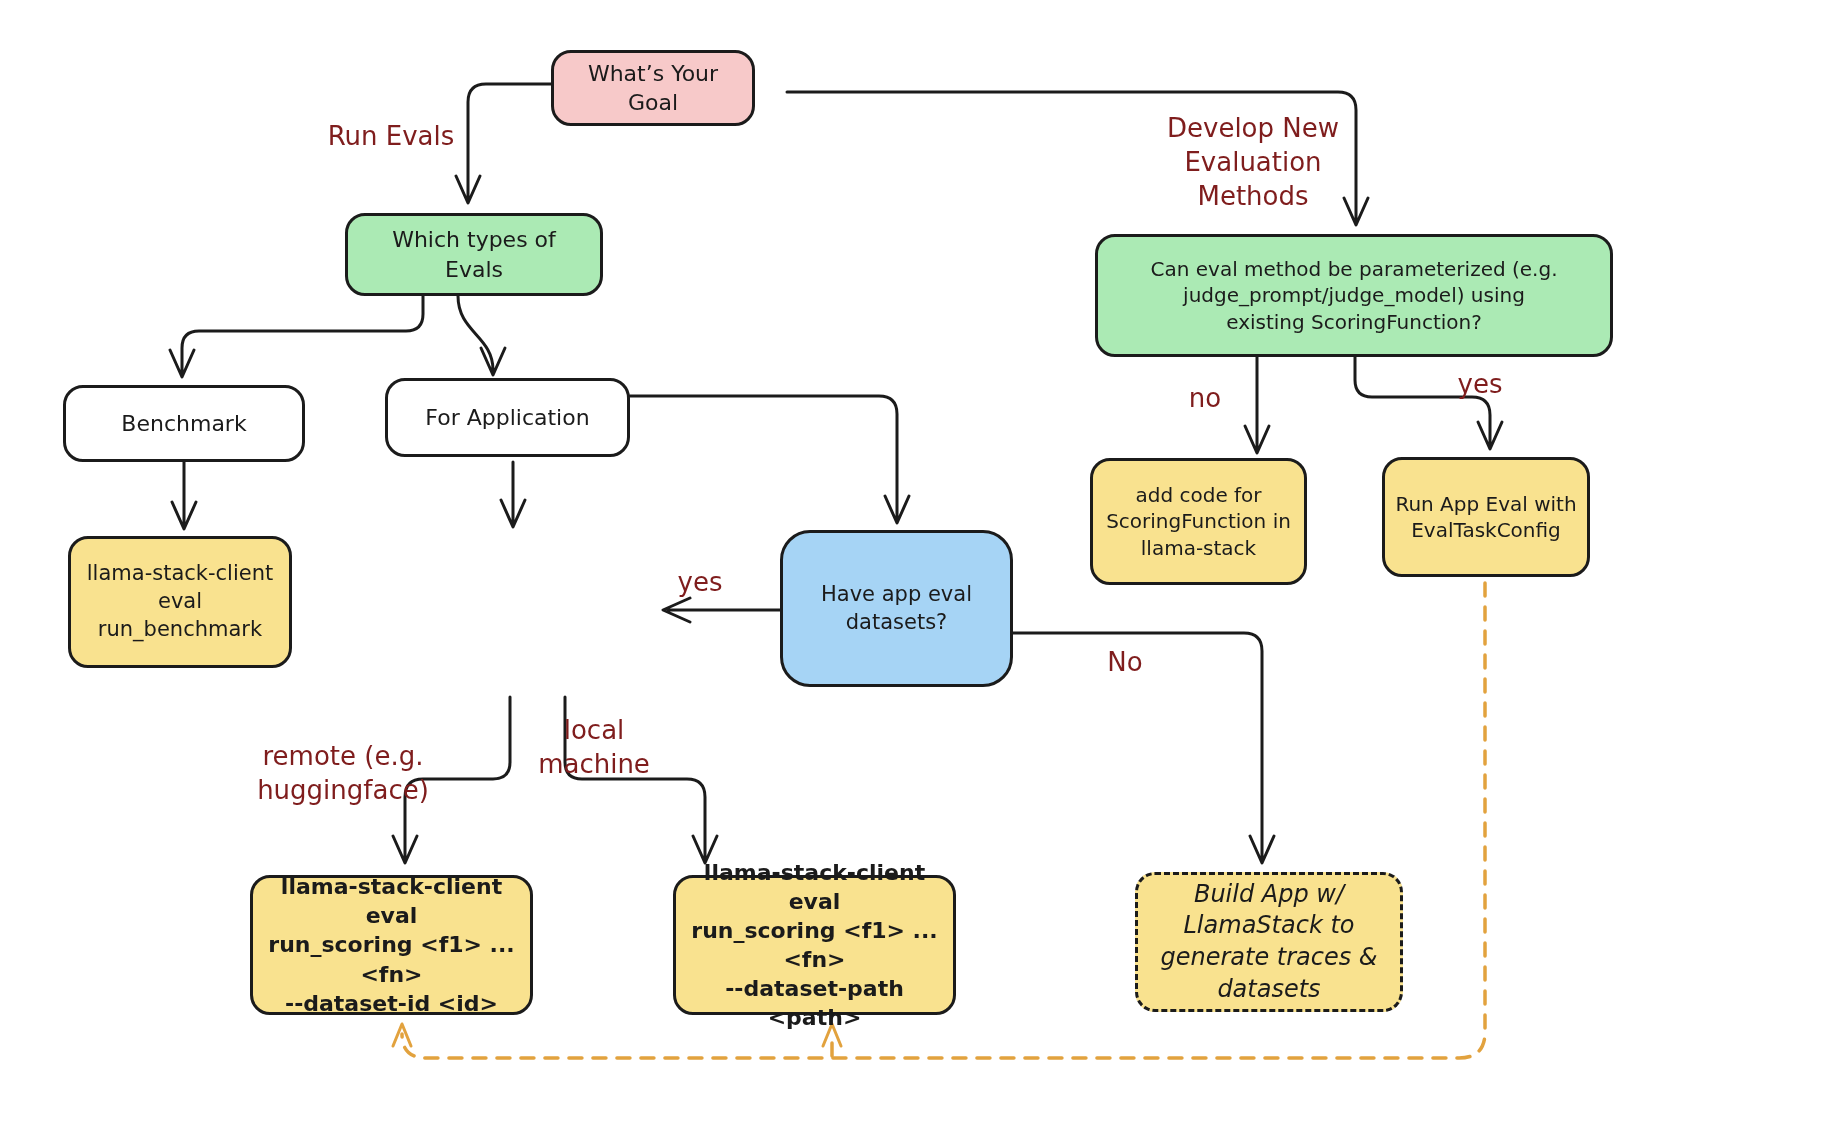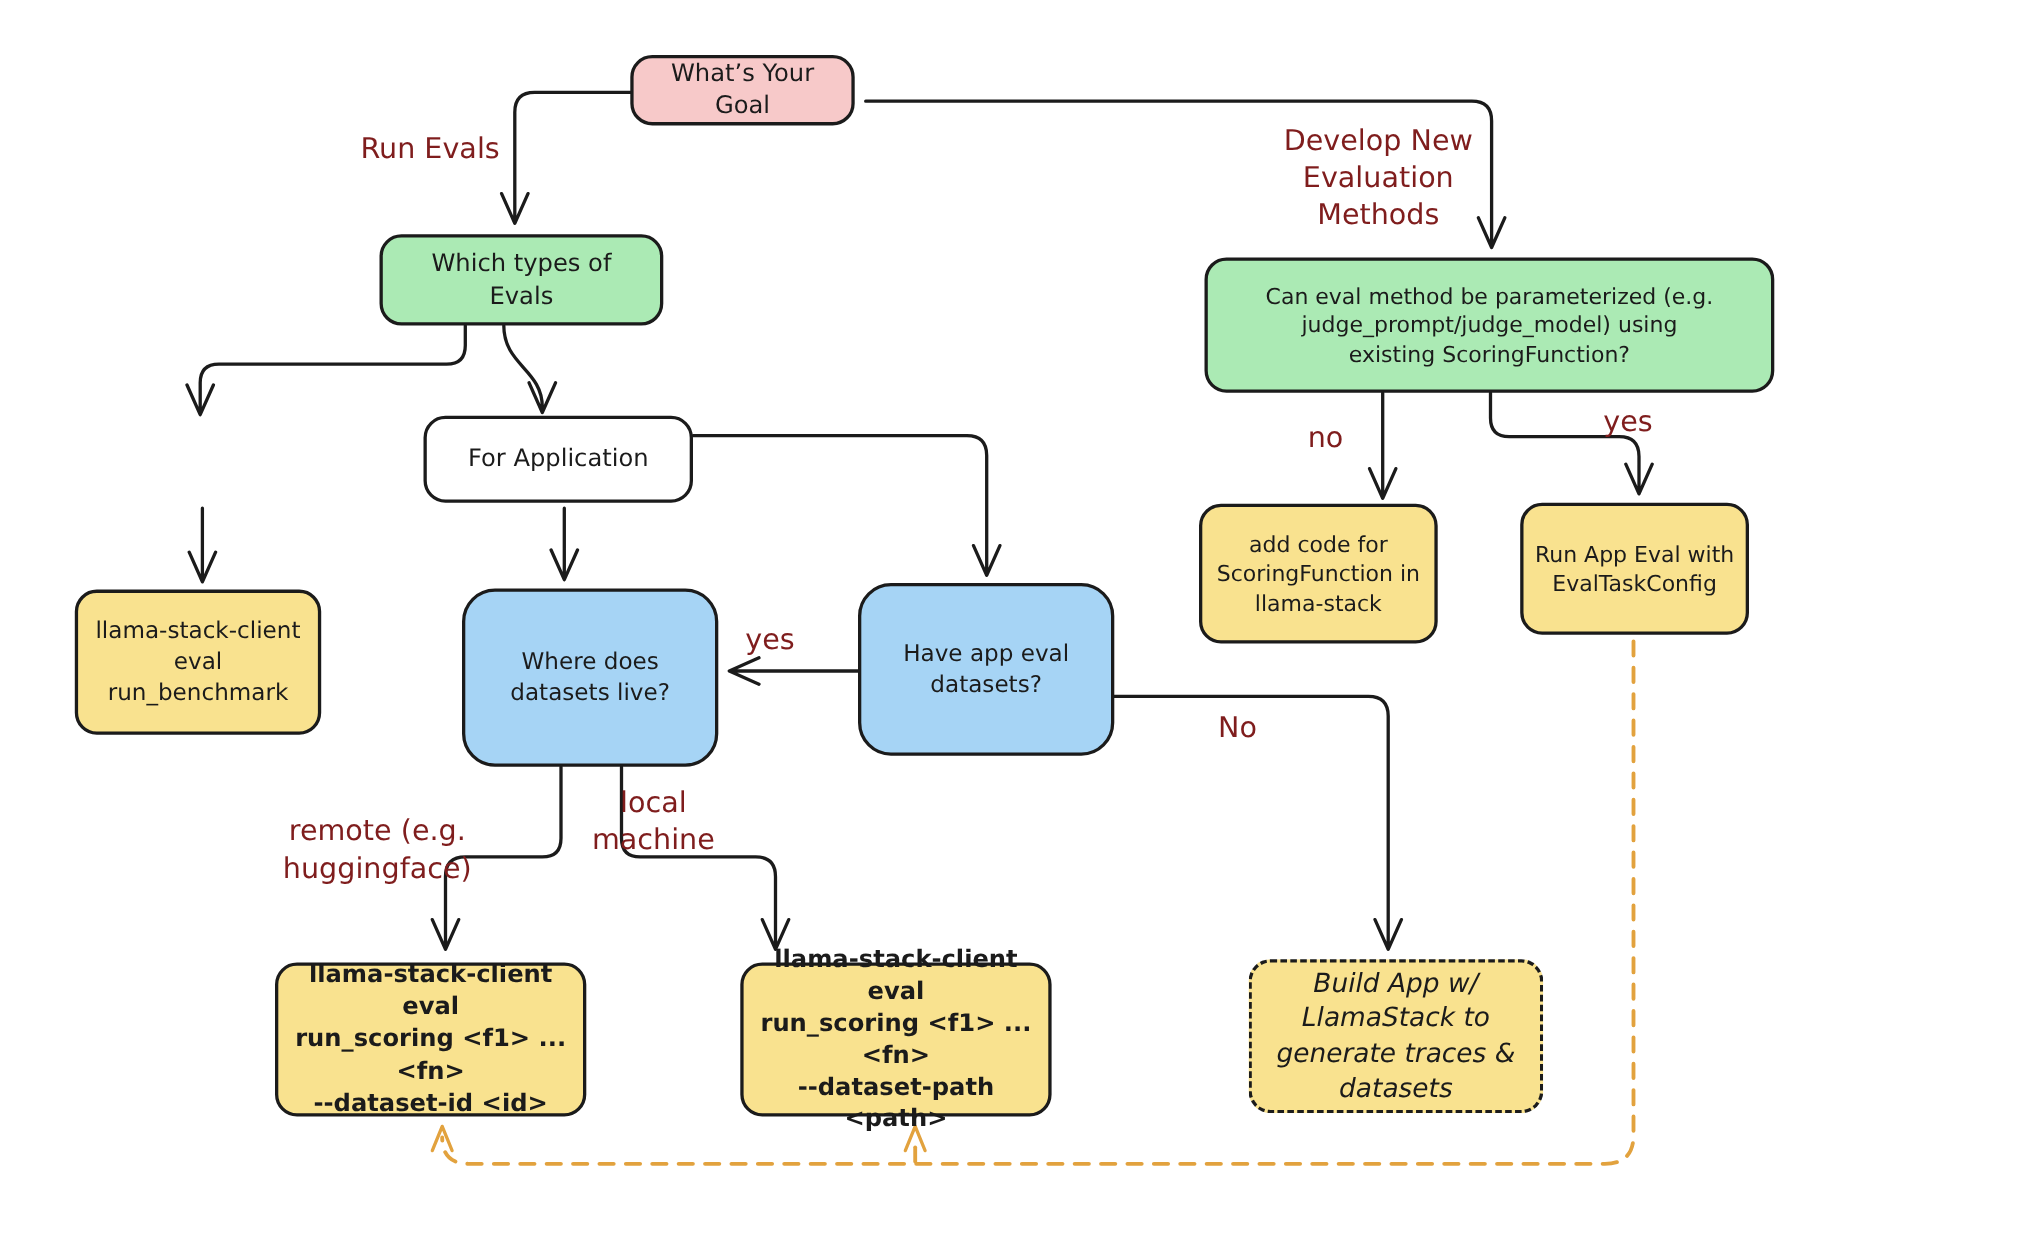--- a/index.html
+++ b/index.html
@@ -52,50 +52,49 @@
     <path class="wire" d="M 1355 357 V 380 Q 1355 397 1372 397 H 1472 Q 1490 397 1490 415 V 444 M 1478 422 L 1490 449 L 1502 422"></path>
     <path class="wire" d="M 510 697 V 762 Q 510 779 493 779 H 423 Q 405 779 405 797 V 858 M 393 836 L 405 863 L 417 836"></path>
     <path class="wire" d="M 565 697 V 762 Q 565 779 582 779 H 687 Q 705 779 705 797 V 858 M 693 836 L 705 863 L 717 836"></path>
 
     <path class="orange wire" d="M 1485 583 V 1032 Q 1485 1058 1459 1058 H 426 Q 402 1058 402 1034"></path>
     <path class="orange wire" d="M 832 1056 V 1036"></path>
     <path class="orange-arrow" d="M 393 1046 L 402 1024 L 411 1046"></path>
     <path class="orange-arrow" d="M 823 1046 L 832 1024 L 841 1046"></path>
   </svg>
 
-  <div class="node pink" style="left:573px;top:50px;width:204px;height:64px">
+  <div class="node pink" style="left:551px;top:50px;width:204px;height:76px">
     <span class="nl">What’s Your
 Goal</span>
   </div>
 
   <div class="node green" style="left:345px;top:213px;width:258px;height:83px">
     <span class="nl">Which types of
 Evals</span>
   </div>
 
   <div class="node green small" style="left:1095px;top:234px;width:518px;height:123px">
     <span class="nl">Can eval method be parameterized (e.g.
 judge_prompt/judge_model) using
 existing ScoringFunction?</span>
   </div>
 
+  <div class="node white" style="left:63px;top:385px;width:242px;height:77px">
+    <span class="nl">Benchmark</span>
+  </div>
 
   <div class="node white" style="left:385px;top:378px;width:245px;height:79px">
     <span class="nl">For Application</span>
   </div>
 
   <div class="node yellow" style="left:68px;top:536px;width:224px;height:132px">
     <span class="nl">llama-stack-client
 eval run_benchmark</span>
   </div>
 
-  <div class="node blue" style="left:420px;top:535px;width:233px;height:162px">
-    <span class="nl">Where does
-datasets live?</span>
-  </div>
 
   <div class="node blue" style="left:780px;top:530px;width:233px;height:157px">
     <span class="nl">Have app eval
 datasets?</span>
   </div>
 
   <div class="node yellow mid" style="left:1382px;top:457px;width:208px;height:120px">
     <span class="nl">Run App Eval with
 EvalTaskConfig</span>
   </div>

